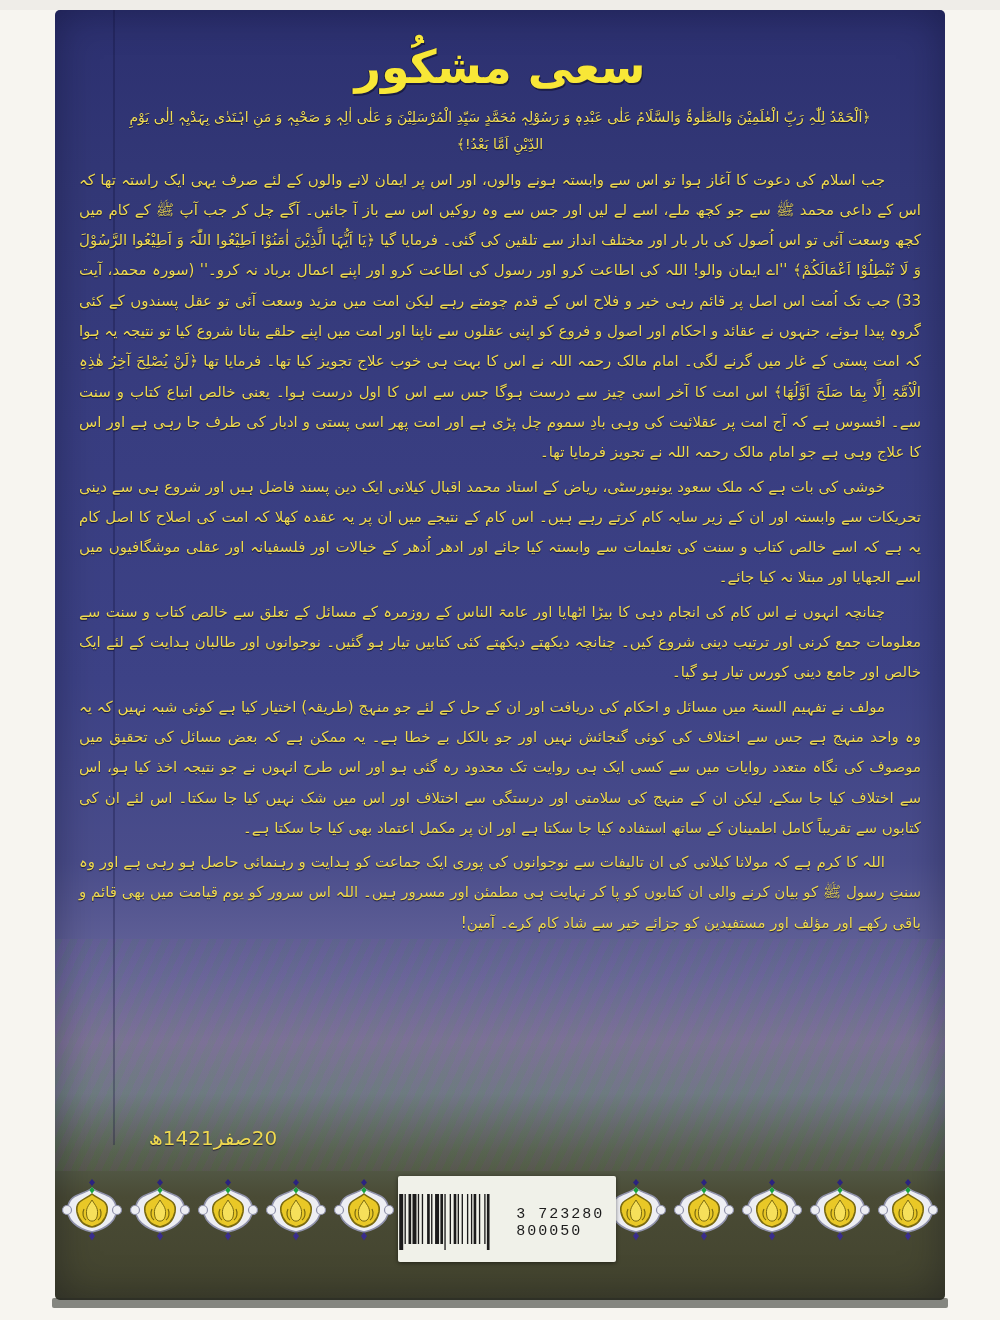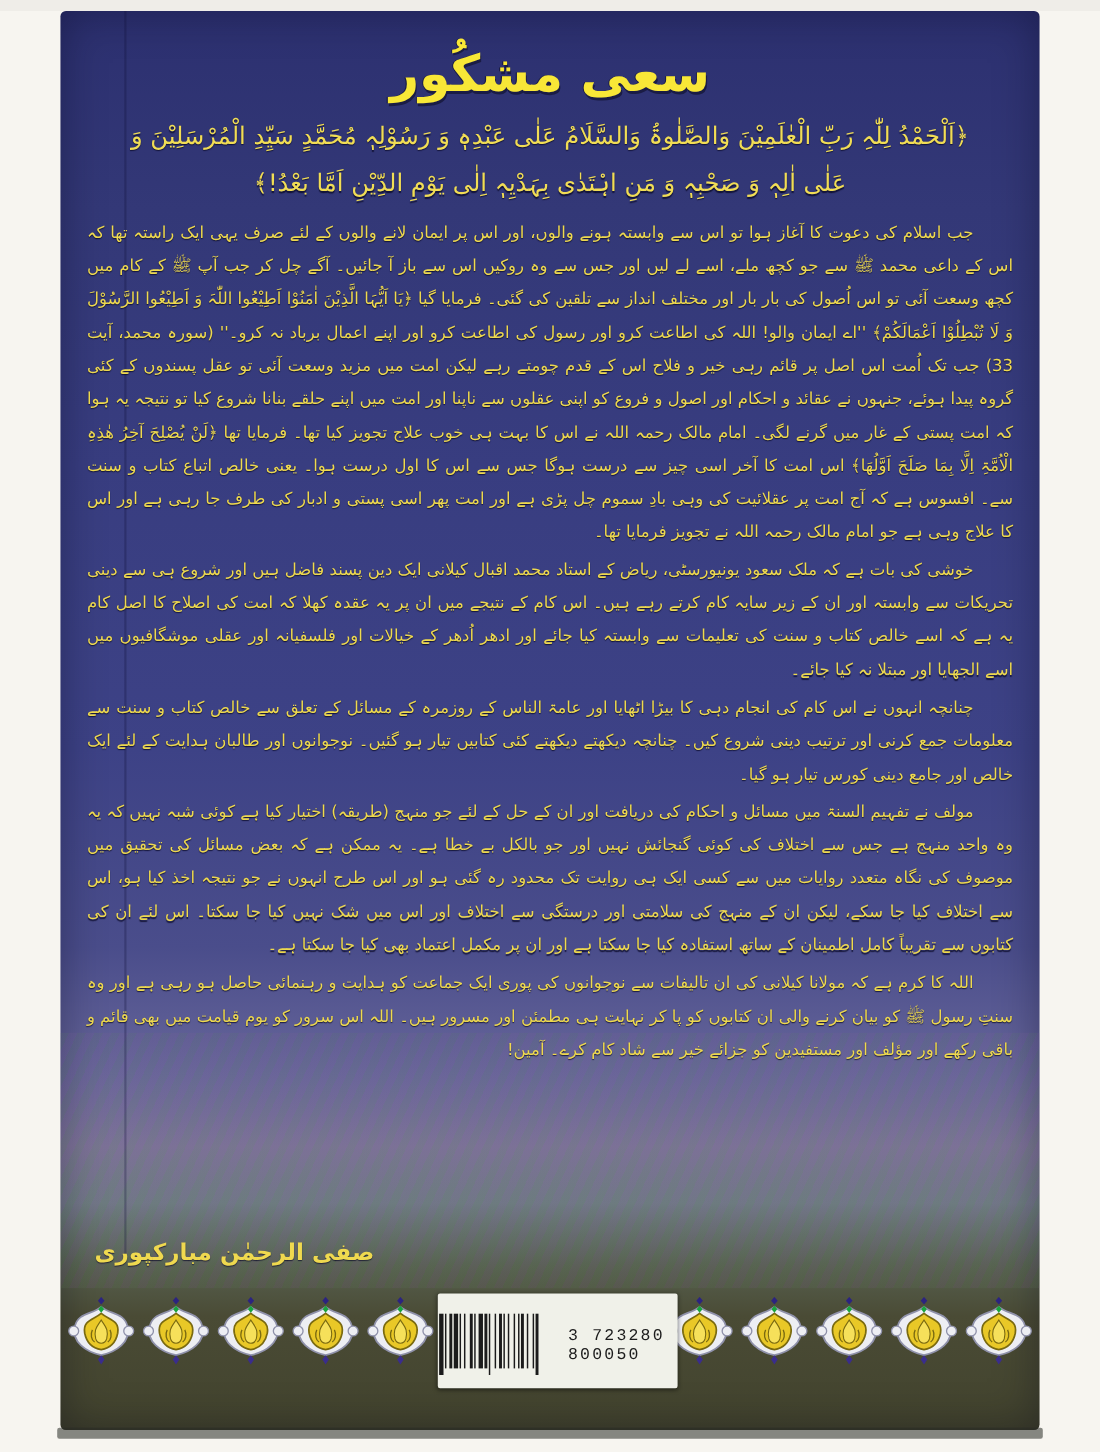--- a/index.html
+++ b/index.html
@@ -56,21 +56,21 @@
     font-size:46px;font-weight:bold;
     color:#f8e737;
     text-shadow:1px 2px 0 #1a1c45, -1px 0 0 #1a1c45;
     letter-spacing:2px;
   }
 
   .blessing{
     margin:10px auto 6px auto;
     width:92%;
     text-align:center;
-    font-size:22px;line-height:1.95;
+    font-size:14px;line-height:1.95;
     color:#f1dd55;
     text-shadow:0 1px 1px rgba(10,10,40,.8);
   }
 
   .urdu-paragraph{
     margin:4px 0 4px 0;
     font-size:15px;
     line-height:2.02;
     color:#eed94f;
     text-align:justify;
@@ -130,21 +130,21 @@
     <div class="blessing">﴿اَلْحَمْدُ لِلّٰہِ رَبِّ الْعٰلَمِیْنَ وَالصَّلٰوۃُ وَالسَّلَامُ عَلٰی عَبْدِہٖ وَ رَسُوْلِہٖ مُحَمَّدٍ سَیِّدِ الْمُرْسَلِیْنَ وَ عَلٰی اٰلِہٖ وَ صَحْبِہٖ وَ مَنِ اہْتَدٰی بِہَدْیِہٖ اِلٰی یَوْمِ الدِّیْنِ اَمَّا بَعْدُ!﴾</div>
 
     <p class="urdu-paragraph">جب اسلام کی دعوت کا آغاز ہوا تو اس سے وابستہ ہونے والوں، اور اس پر ایمان لانے والوں کے لئے صرف یہی ایک راستہ تھا کہ اس کے داعی محمد ﷺ سے جو کچھ ملے، اسے لے لیں اور جس سے وہ روکیں اس سے باز آ جائیں۔ آگے چل کر جب آپ ﷺ کے کام میں کچھ وسعت آئی تو اس اُصول کی بار بار اور مختلف انداز سے تلقین کی گئی۔ فرمایا گیا ﴿یَا اَیُّہَا الَّذِیْنَ اٰمَنُوْا اَطِیْعُوا اللّٰہَ وَ اَطِیْعُوا الرَّسُوْلَ وَ لَا تُبْطِلُوْا اَعْمَالَکُمْ﴾ ''اے ایمان والو! اللہ کی اطاعت کرو اور رسول کی اطاعت کرو اور اپنے اعمال برباد نہ کرو۔'' (سورہ محمد، آیت 33) جب تک اُمت اس اصل پر قائم رہی خیر و فلاح اس کے قدم چومتے رہے لیکن امت میں مزید وسعت آئی تو عقل پسندوں کے کئی گروہ پیدا ہوئے، جنہوں نے عقائد و احکام اور اصول و فروع کو اپنی عقلوں سے ناپنا اور امت میں اپنے حلقے بنانا شروع کیا تو نتیجہ یہ ہوا کہ امت پستی کے غار میں گرنے لگی۔ امام مالک رحمہ اللہ نے اس کا بہت ہی خوب علاج تجویز کیا تھا۔ فرمایا تھا ﴿لَنْ یُصْلِحَ آخِرُ ھٰذِہِ الْاُمَّۃِ اِلَّا بِمَا صَلَحَ اَوَّلُھَا﴾ اس امت کا آخر اسی چیز سے درست ہوگا جس سے اس کا اول درست ہوا۔ یعنی خالص اتباع کتاب و سنت سے۔ افسوس ہے کہ آج امت پر عقلائیت کی وہی بادِ سموم چل پڑی ہے اور امت پھر اسی پستی و ادبار کی طرف جا رہی ہے اور اس کا علاج وہی ہے جو امام مالک رحمہ اللہ نے تجویز فرمایا تھا۔</p>
     <p class="urdu-paragraph">خوشی کی بات ہے کہ ملک سعود یونیورسٹی، ریاض کے استاد محمد اقبال کیلانی ایک دین پسند فاضل ہیں اور شروع ہی سے دینی تحریکات سے وابستہ اور ان کے زیر سایہ کام کرتے رہے ہیں۔ اس کام کے نتیجے میں ان پر یہ عقدہ کھلا کہ امت کی اصلاح کا اصل کام یہ ہے کہ اسے خالص کتاب و سنت کی تعلیمات سے وابستہ کیا جائے اور ادھر اُدھر کے خیالات اور فلسفیانہ اور عقلی موشگافیوں میں اسے الجھایا اور مبتلا نہ کیا جائے۔</p>
     <p class="urdu-paragraph">چنانچہ انہوں نے اس کام کی انجام دہی کا بیڑا اٹھایا اور عامۃ الناس کے روزمرہ کے مسائل کے تعلق سے خالص کتاب و سنت سے معلومات جمع کرنی اور ترتیب دینی شروع کیں۔ چنانچہ دیکھتے دیکھتے کئی کتابیں تیار ہو گئیں۔ نوجوانوں اور طالبان ہدایت کے لئے ایک خالص اور جامع دینی کورس تیار ہو گیا۔</p>
     <p class="urdu-paragraph">مولف نے تفہیم السنۃ میں مسائل و احکام کی دریافت اور ان کے حل کے لئے جو منہج (طریقہ) اختیار کیا ہے کوئی شبہ نہیں کہ یہ وہ واحد منہج ہے جس سے اختلاف کی کوئی گنجائش نہیں اور جو بالکل بے خطا ہے۔ یہ ممکن ہے کہ بعض مسائل کی تحقیق میں موصوف کی نگاہ متعدد روایات میں سے کسی ایک ہی روایت تک محدود رہ گئی ہو اور اس طرح انہوں نے جو نتیجہ اخذ کیا ہو، اس سے اختلاف کیا جا سکے، لیکن ان کے منہج کی سلامتی اور درستگی سے اختلاف اور اس میں شک نہیں کیا جا سکتا۔ اس لئے ان کی کتابوں سے تقریباً کامل اطمینان کے ساتھ استفادہ کیا جا سکتا ہے اور ان پر مکمل اعتماد بھی کیا جا سکتا ہے۔</p>
     <p class="urdu-paragraph">اللہ کا کرم ہے کہ مولانا کیلانی کی ان تالیفات سے نوجوانوں کی پوری ایک جماعت کو ہدایت و رہنمائی حاصل ہو رہی ہے اور وہ سنتِ رسول ﷺ کو بیان کرنے والی ان کتابوں کو پا کر نہایت ہی مطمئن اور مسرور ہیں۔ اللہ اس سرور کو یوم قیامت میں بھی قائم و باقی رکھے اور مؤلف اور مستفیدین کو جزائے خیر سے شاد کام کرے۔ آمین!</p>
   </div>
 
   <div class="signature">
-    <div class="sig-name">صفی الرحمٰن مبارکپوری</div>
+    <div class="sig-date">20صفر1421ھ</div>
   </div>
 
   <div class="ornament-border">
     <svg class="ornament-motif" viewBox="0 0 64 62" xmlns="http://www.w3.org/2000/svg">
       <path d="M32 9 C40 16 53 14 56 27 C59 41 46 50 32 53 C18 50 5 41 8 27 C11 14 24 16 32 9 Z" fill="#edeef3" stroke="#8f91aa" stroke-width="1.6"></path>
       <circle cx="7" cy="31" r="4.5" fill="#edeef3" stroke="#8f91aa" stroke-width="1.2"></circle>
       <circle cx="57" cy="31" r="4.5" fill="#edeef3" stroke="#8f91aa" stroke-width="1.2"></circle>
       <path d="M32 15 C39 21 49 21 47 33 C45 43 38 47 32 48 C26 47 19 43 17 33 C15 21 25 21 32 15 Z" fill="#e9c827" stroke="#7a6a10" stroke-width="1.6"></path>
       <path d="M32 21 C35.5 27 39 29 37 38 C35.5 43.5 28.5 43.5 27 38 C25 29 28.5 27 32 21 Z" fill="#f6e05a" stroke="#7a6a10" stroke-width="1"></path>
       <path d="M24 30 C22 34 23 39 26 41 M40 30 C42 34 41 39 38 41" fill="none" stroke="#7a6a10" stroke-width="1.2"></path>

